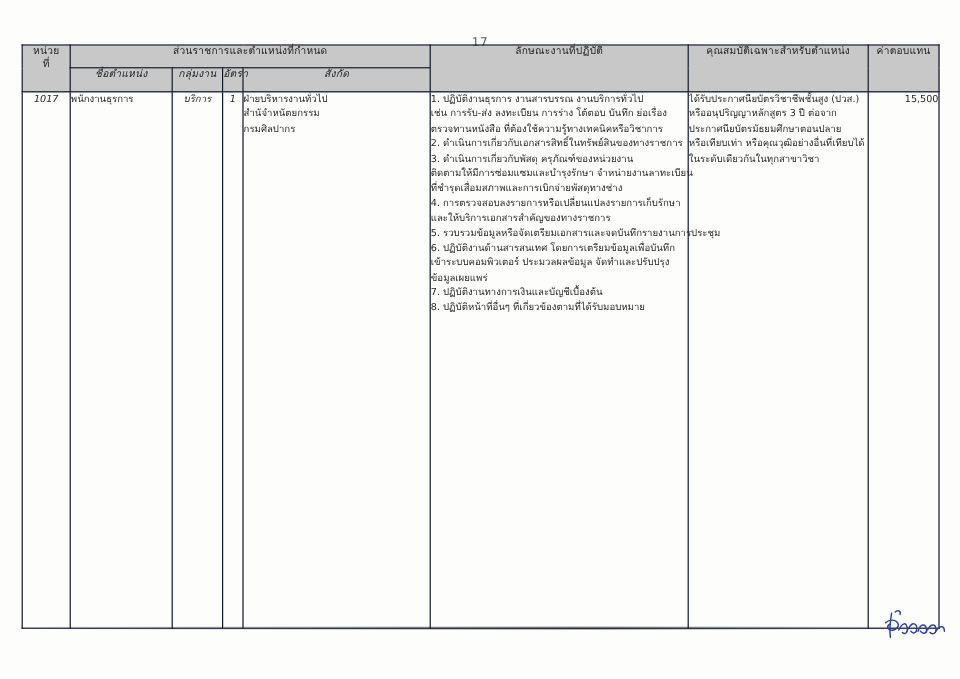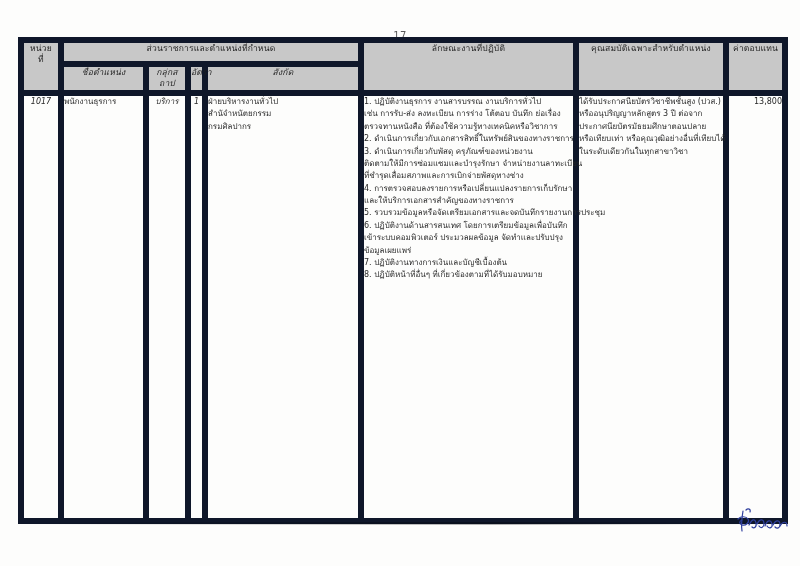--- a/index.html
+++ b/index.html
@@ -39,21 +39,21 @@
     position: absolute;
     left: 18px;
     top: 37px;
     width: 764px;
     height: 487px;
     border-collapse: collapse;
     table-layout: fixed;
     color: #2b2b2b;
   }
   #doc-table td, #doc-table th {
-    border: 6px solid #0f172a;
+    border: 1px solid #0f172a;
     padding: 0;
     vertical-align: top;
     font-weight: normal;
   }
 
   .hdr {
     background: #c8c8c8;
     text-align: center;
     vertical-align: middle;
     font-size: 8.5px;
@@ -130,21 +130,21 @@
           <div>หน่วย</div>
           <div>ที่</div>
         </th>
         <th class="hdr hdr-top" colspan="4">ส่วนราชการและตำแหน่งที่กำหนด</th>
         <th class="hdr hdr-top" rowspan="2">ลักษณะงานที่ปฏิบัติ</th>
         <th class="hdr hdr-top" rowspan="2">คุณสมบัติเฉพาะสำหรับตำแหน่ง</th>
         <th class="hdr hdr-top" rowspan="2">ค่าตอบแทน</th>
       </tr>
       <tr>
         <th class="hdr hdr-bot">ชื่อตำแหน่ง</th>
-        <th class="hdr hdr-bot">กลุ่กสถาป</th>
+        <th class="hdr hdr-bot">กลุ่มงาน</th>
         <th class="hdr hdr-bot">อัตรา</th>
         <th class="hdr hdr-bot">สังกัด</th>
       </tr>
     </thead>
 
     <tbody>
       <tr>
         <td class="cell cell-center">1017</td>
         <td class="cell">พนักงานธุรการ</td>
         <td class="cell cell-center">บริการ</td>
@@ -171,21 +171,21 @@
           <div class="ln">7. ปฏิบัติงานทางการเงินและบัญชีเบื้องต้น</div>
           <div class="ln">8. ปฏิบัติหน้าที่อื่นๆ ที่เกี่ยวข้องตามที่ได้รับมอบหมาย</div>
         </td>
         <td class="cell">
           <div class="ln">ได้รับประกาศนียบัตรวิชาชีพชั้นสูง (ปวส.)</div>
           <div class="ln">หรืออนุปริญญาหลักสูตร 3 ปี ต่อจาก</div>
           <div class="ln">ประกาศนียบัตรมัธยมศึกษาตอนปลาย</div>
           <div class="ln">หรือเทียบเท่า หรือคุณวุฒิอย่างอื่นที่เทียบได้</div>
           <div class="ln">ในระดับเดียวกันในทุกสาขาวิชา</div>
         </td>
-        <td class="cell cell-right">13,800</td>
+        <td class="cell cell-right">15,500</td>
       </tr>
     </tbody>
   </table>
 
   <div id="scan-shadow"></div>
 
   <div id="signature">
     <svg width="60" height="40" viewBox="0 0 60 40" fill="none" xmlns="http://www.w3.org/2000/svg">
       <g stroke="#2f3f9e" stroke-width="1.2" stroke-linecap="round" fill="none">
         <path d="M10 6 C9 12, 8 20, 9 26"></path>

